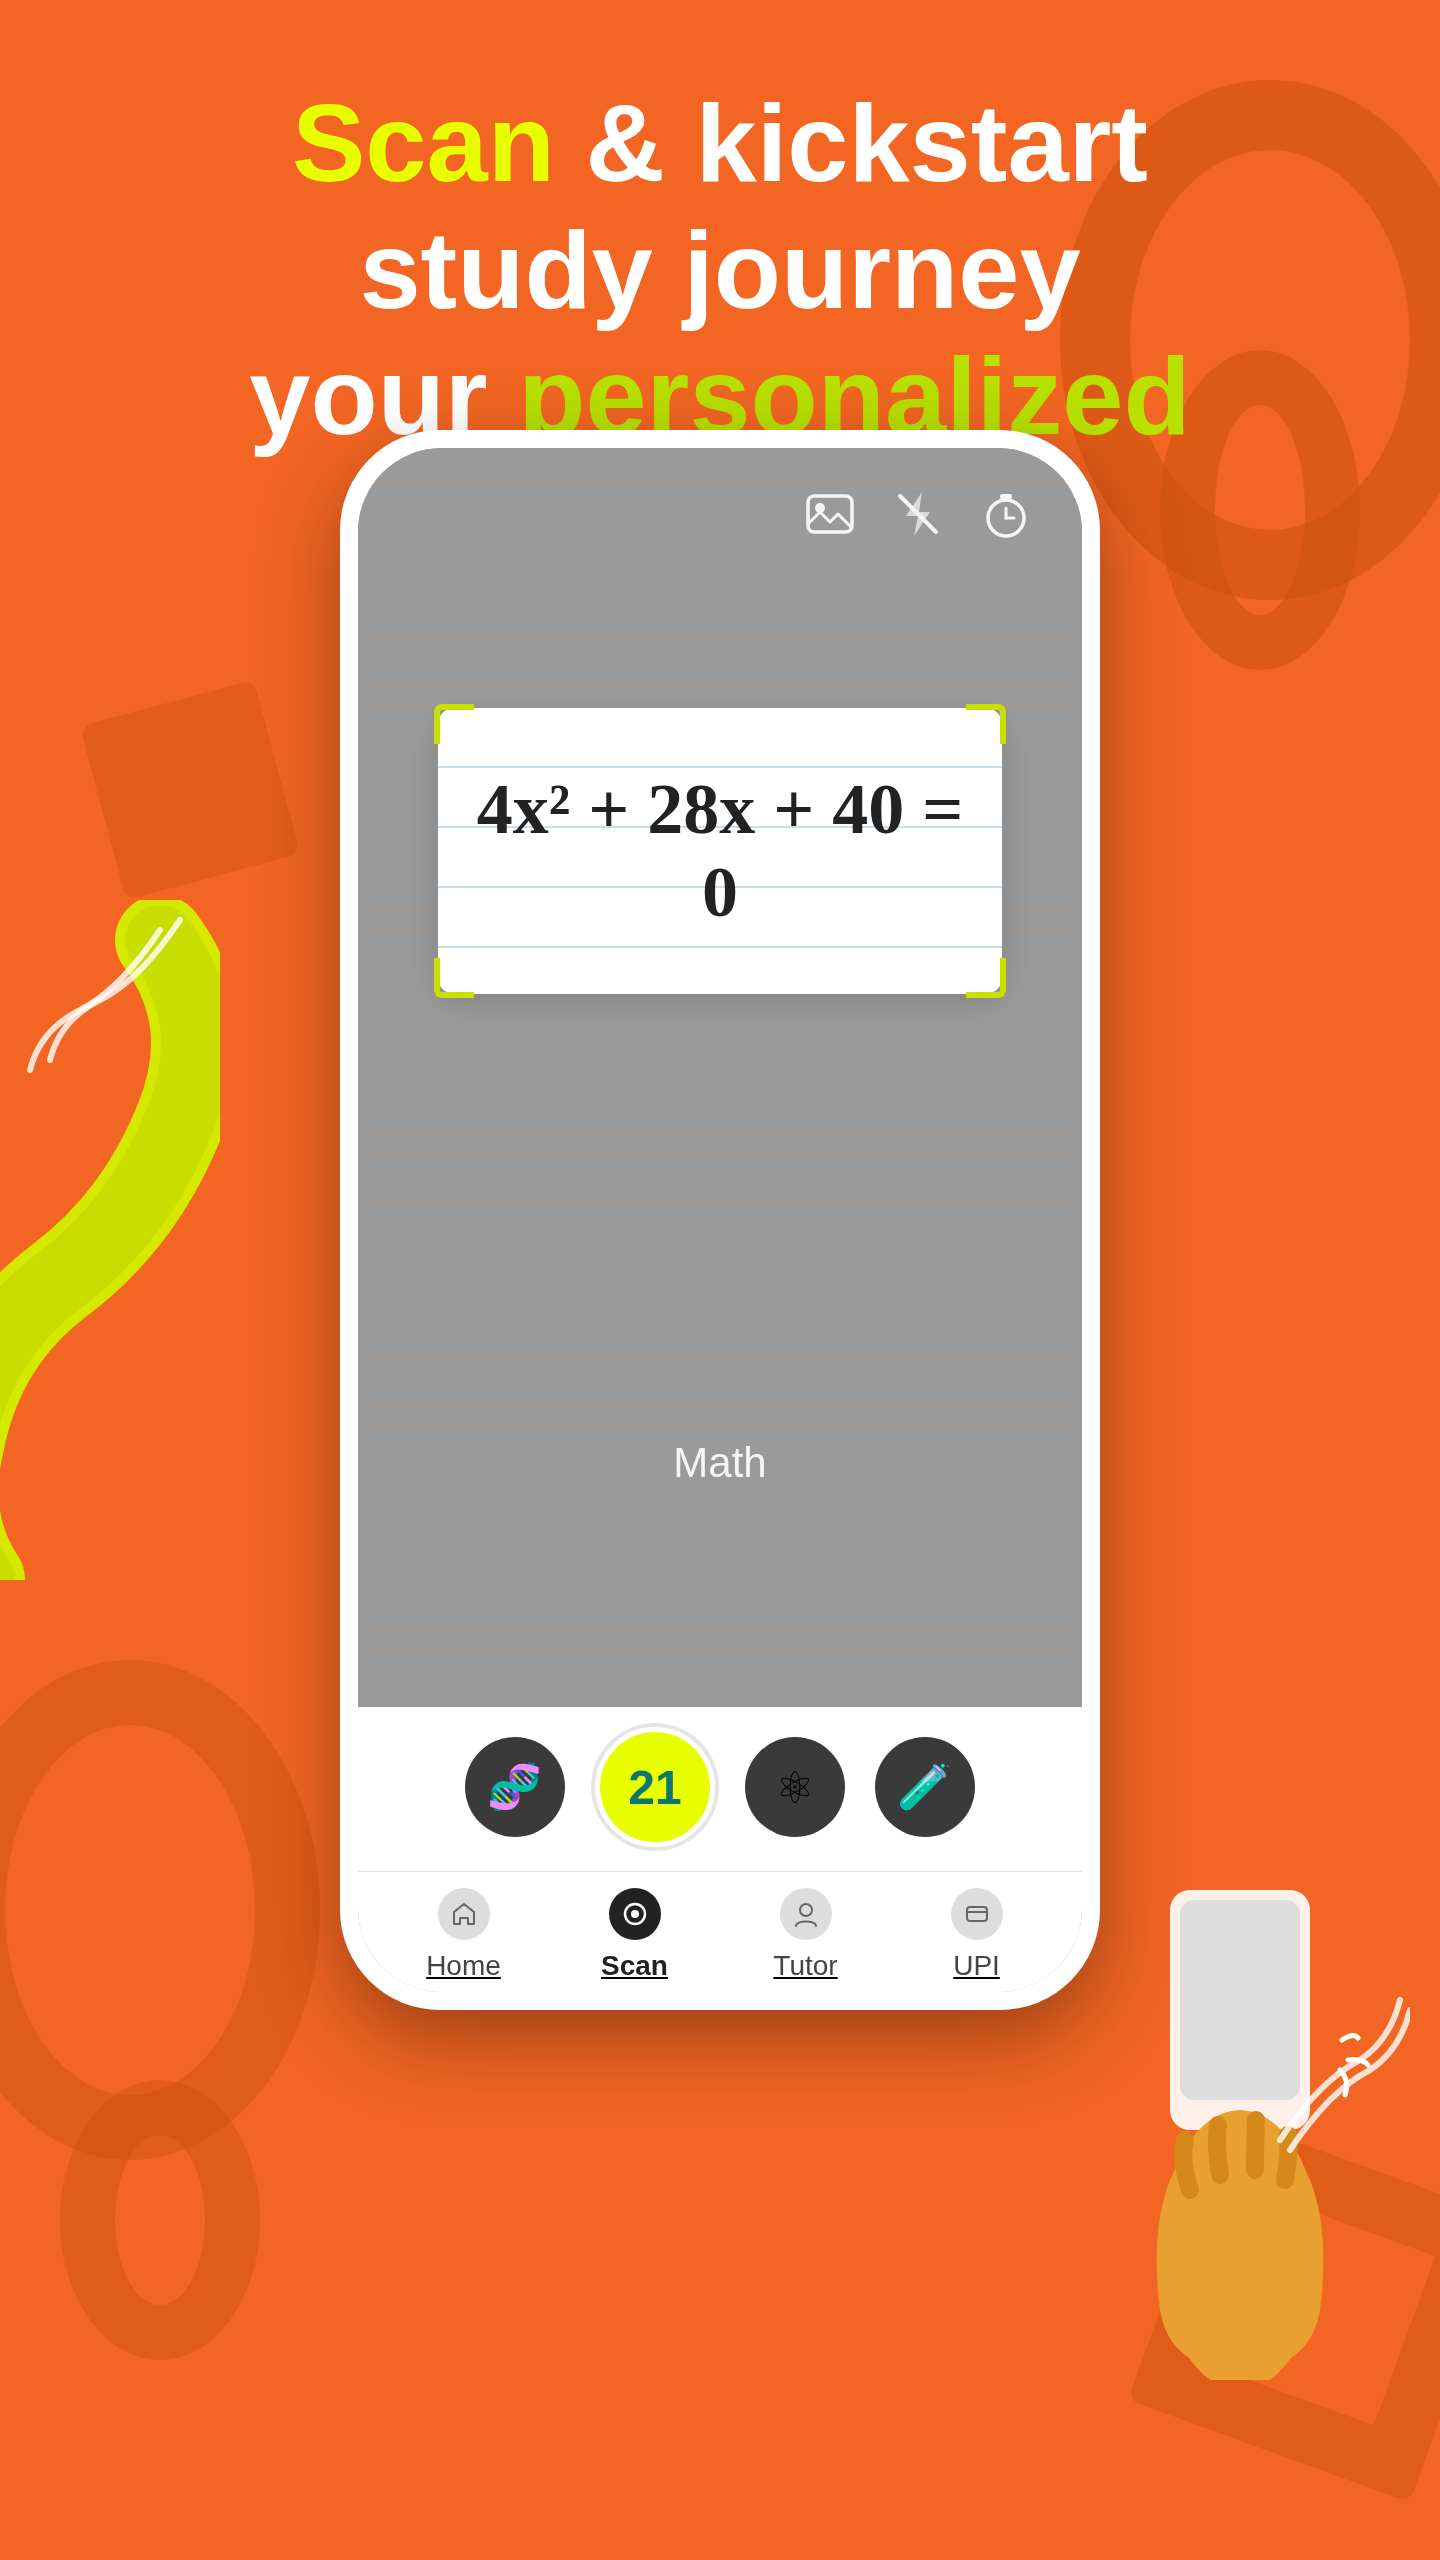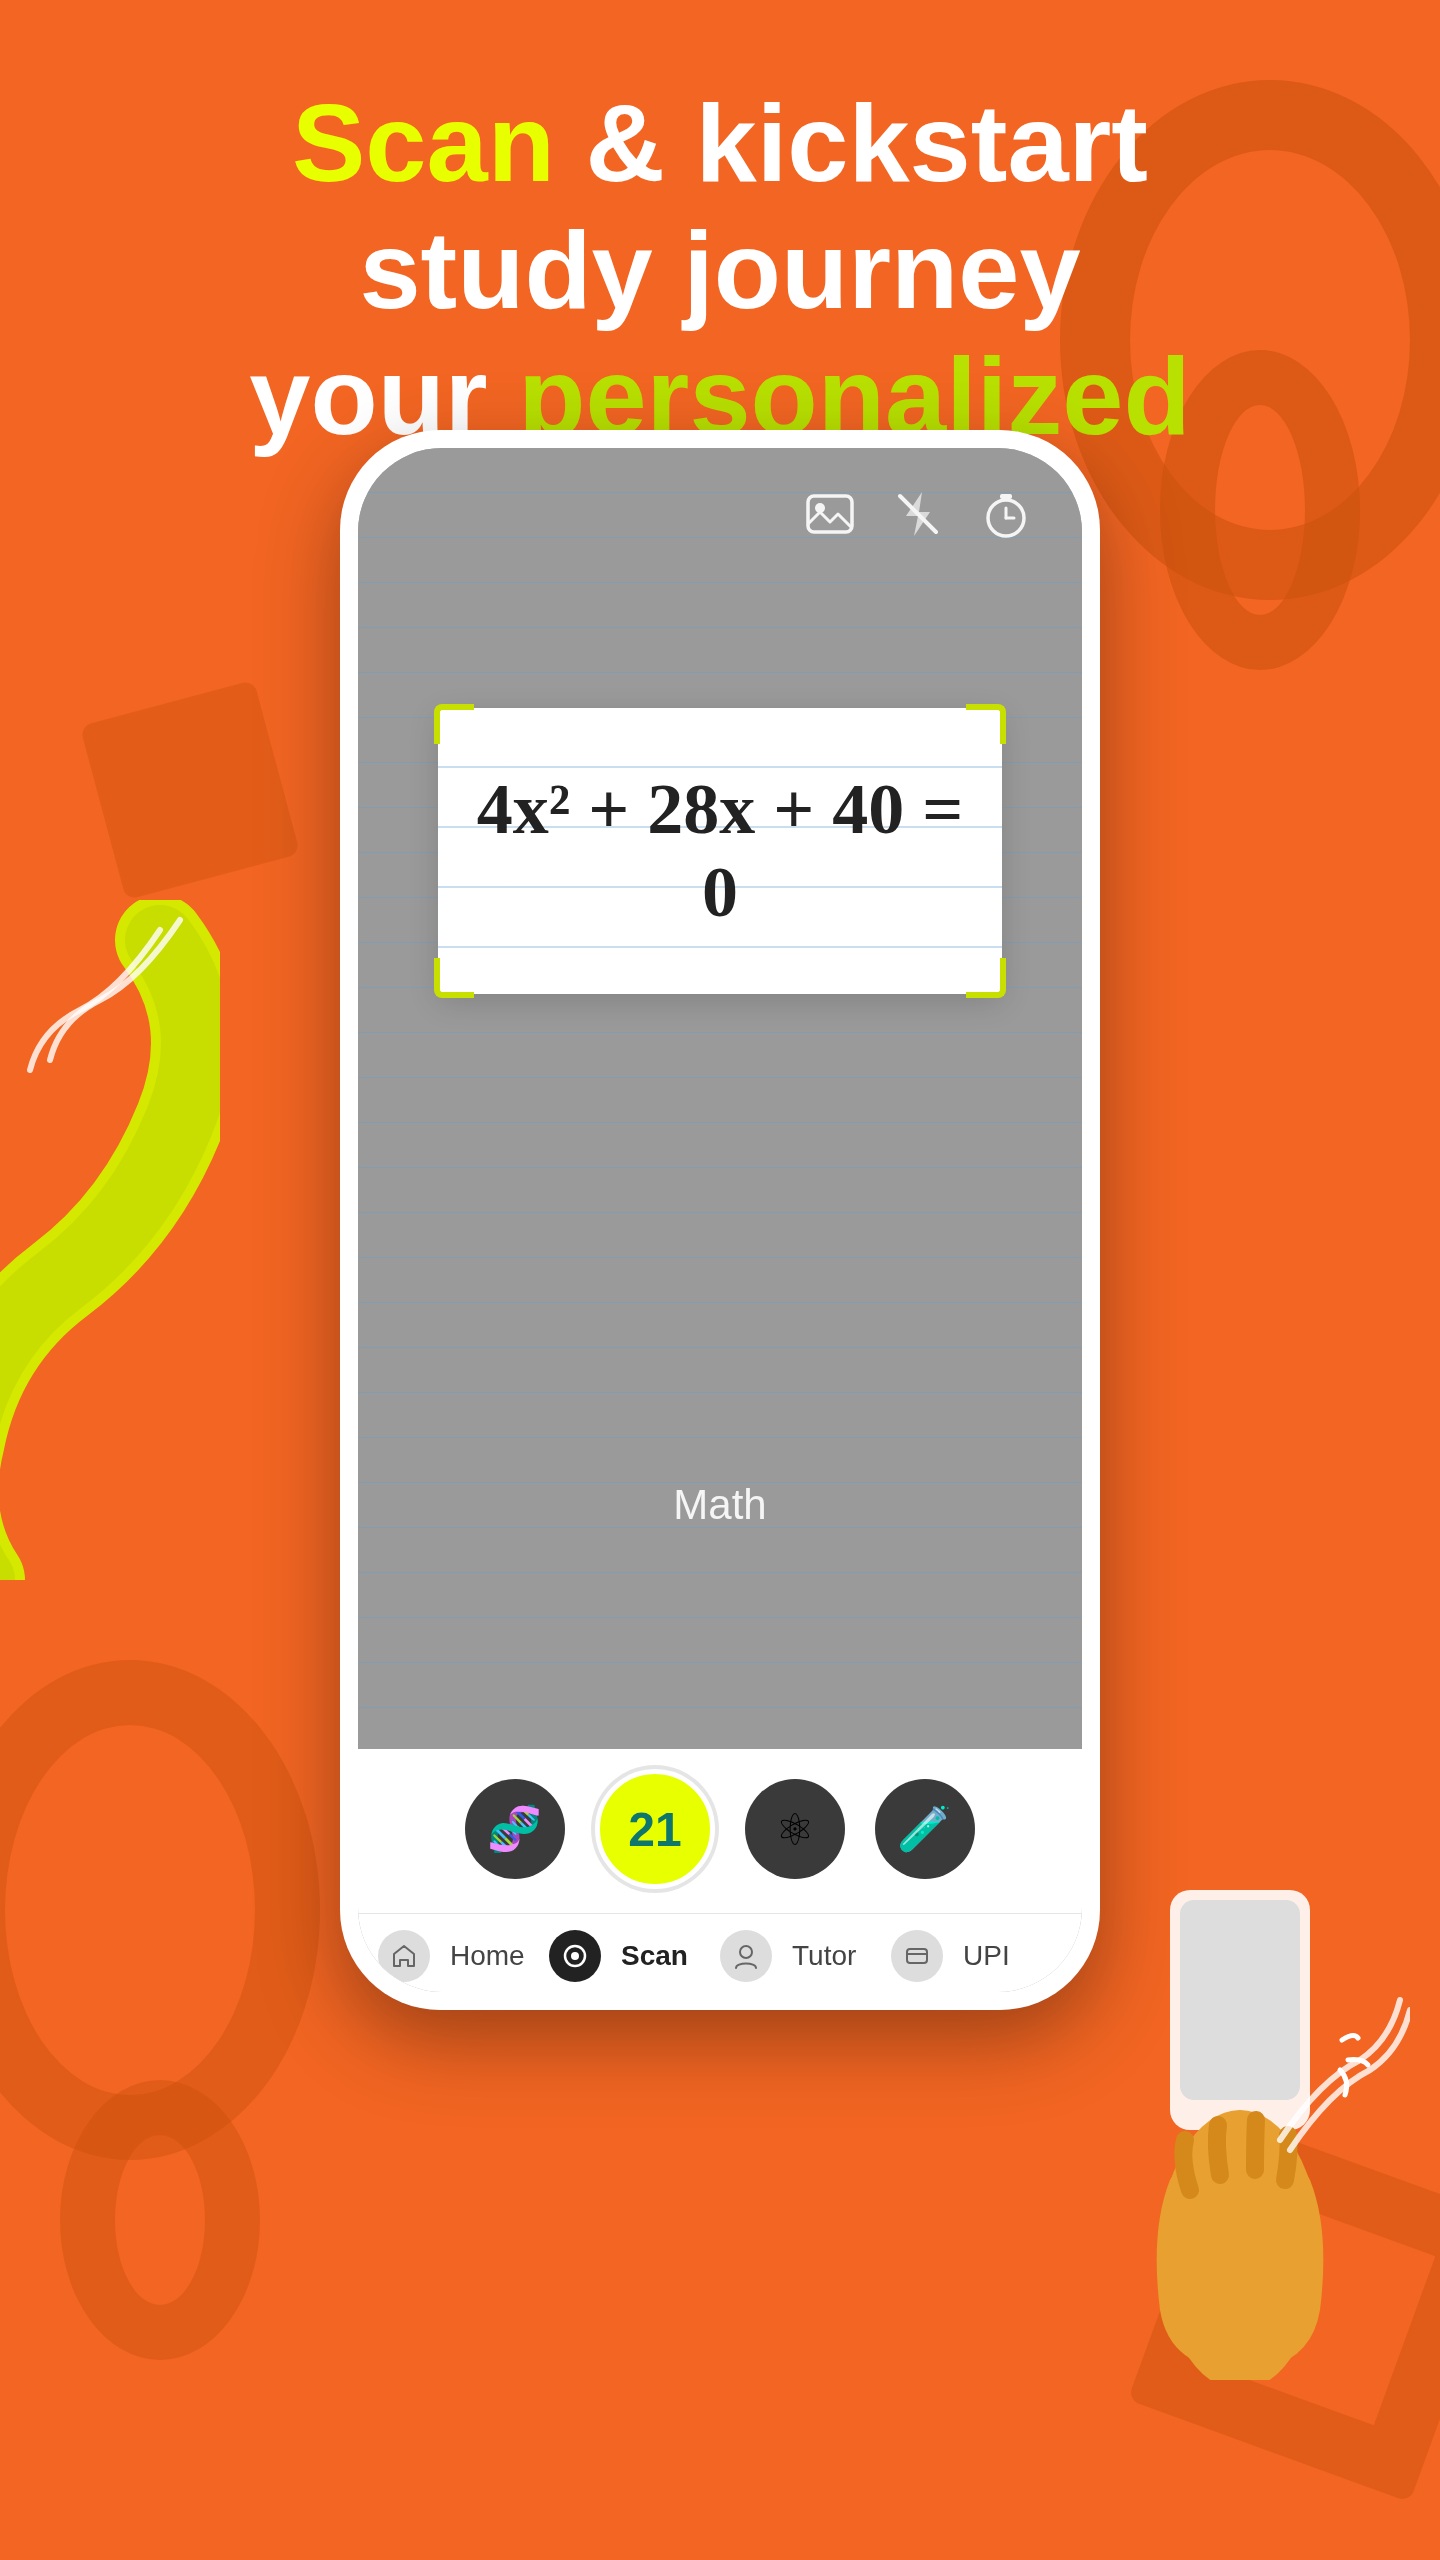--- a/index.html
+++ b/index.html
@@ -169,21 +169,21 @@
       opacity: 0.9;
     }
 
     
     .scan-box {
       position: absolute;
       top: 260px;
       left: 80px;
       right: 80px;
       background: white;
-      border-radius: 4px;
+      border-radius: 16px;
       box-shadow: 0 8px 30px rgba(0,0,0,0.15);
       padding: 60px 24px;
       z-index: 5;
     }
     .scan-box-corners {
       position: absolute;
       inset: 0;
       pointer-events: none;
     }
     .corner {
@@ -260,24 +260,25 @@
       display: flex;
       justify-content: space-around;
       align-items: center;
       padding: 16px 20px 10px;
       border-top: 1px solid #e5e5e5;
       background: white;
       width: 100%;
     }
     .nav-item {
       display: flex;
-      flex-direction: row;
+      flex-direction: column;
       align-items: center;
-      gap: 20px;
+      gap: 10px;
       flex: 1;
+      text-decoration: underline;
     }
     .nav-icon-circle {
       width: 52px;
       height: 52px;
       border-radius: 50%;
       background: #ddd;
       display: flex;
       align-items: center;
       justify-content: center;
       font-size: 26px;

